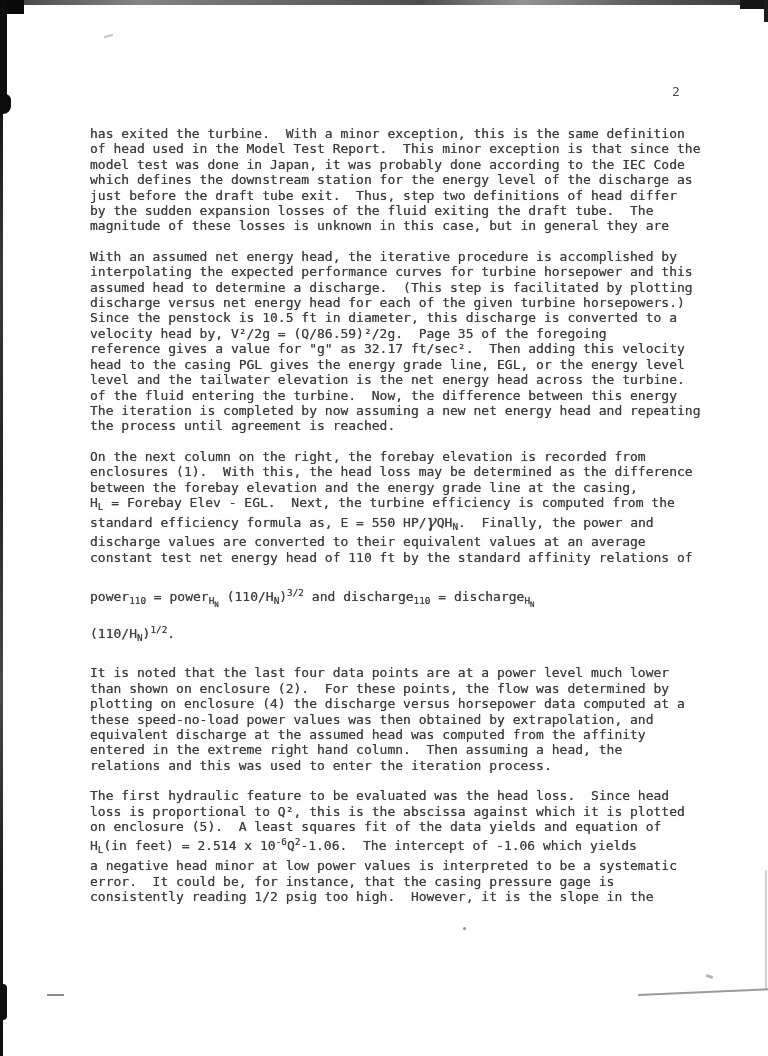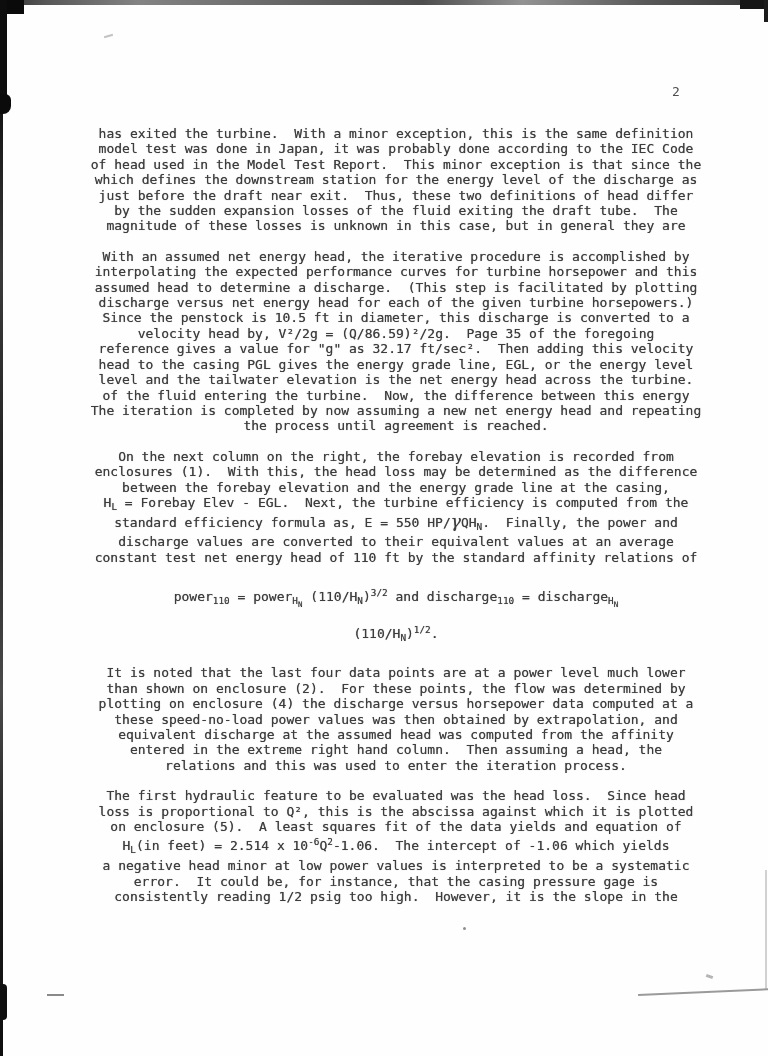--- a/index.html
+++ b/index.html
@@ -41,21 +41,21 @@
   }
   .text-body{
     position:absolute;top:126px;left:90px;width:612px;
     font-size:13px;line-height:15.4px;
     color:#3d3d3d;
     text-shadow:0 0 .7px rgba(55,55,55,.75);
   }
   .para{margin:0 0 15px 0;}
   .para.formula{margin-top:10px;}
   .para.formula .line{line-height:25px;}
-  .line{white-space:pre;text-align:center;}
+  .line{white-space:pre;}
   .seg-n{}
   .seg-sub{font-size:72%;vertical-align:-0.35em;}
   .seg-sup{font-size:72%;vertical-align:0.55em;}
   .seg-ssub{font-size:58%;vertical-align:-0.75em;}
   .seg-g{font-family:"DejaVu Serif",serif;font-style:italic;font-size:17px;line-height:0;}
 </style>
 </head>
 <body>
 
 <div class="page">
@@ -73,24 +73,24 @@
   <div class="scan-bottom-line"></div>
   <div class="scan-speck-1"></div>
   <div class="scan-speck-2"></div>
   <div class="scan-speck-3"></div>
 
   <div class="page-number">2</div>
 
   <div class="text-body">
       <div class="para">
         <div class="line">has exited the turbine.  With a minor exception, this is the same definition</div>
+        <div class="line">of head used in the Model Test Report.  This minor exception is that since the</div>
         <div class="line">model test was done in Japan, it was probably done according to the IEC Code</div>
-        <div class="line">of head used in the Model Test Report.  This minor exception is that since the</div>
         <div class="line">which defines the downstream station for the energy level of the discharge as</div>
-        <div class="line">just before the draft near exit.  Thus, these two definitions of head differ</div>
+        <div class="line">just before the draft tube exit.  Thus, step two definitions of head differ</div>
         <div class="line">by the sudden expansion losses of the fluid exiting the draft tube.  The</div>
         <div class="line">magnitude of these losses is unknown in this case, but in general they are</div>
       </div>
       <div class="para">
         <div class="line">With an assumed net energy head, the iterative procedure is accomplished by</div>
         <div class="line">interpolating the expected performance curves for turbine horsepower and this</div>
         <div class="line">assumed head to determine a discharge.  (This step is facilitated by plotting</div>
         <div class="line">discharge versus net energy head for each of the given turbine horsepowers.)</div>
         <div class="line">Since the penstock is 10.5 ft in diameter, this discharge is converted to a</div>
         <div class="line">velocity head by, V²/2g = (Q/86.59)²/2g.  Page 35 of the foregoing</div>

